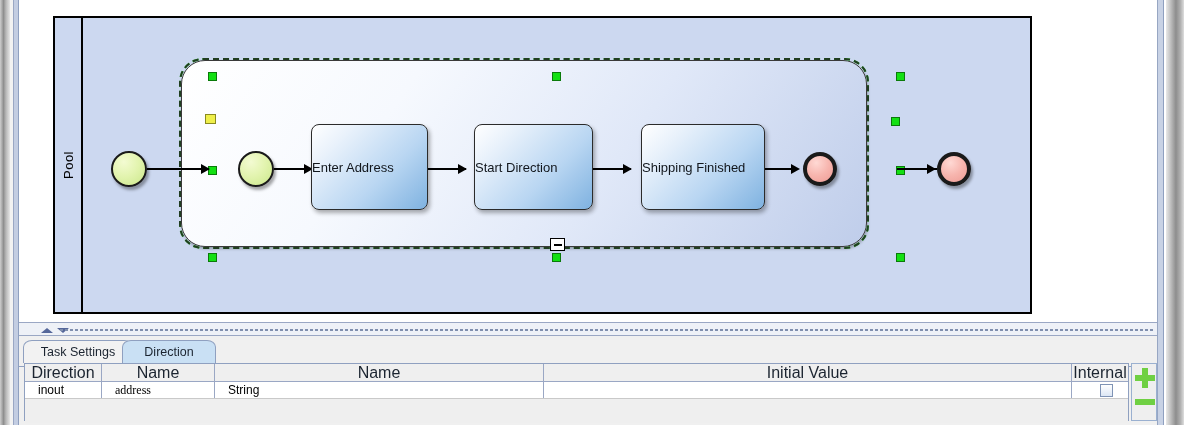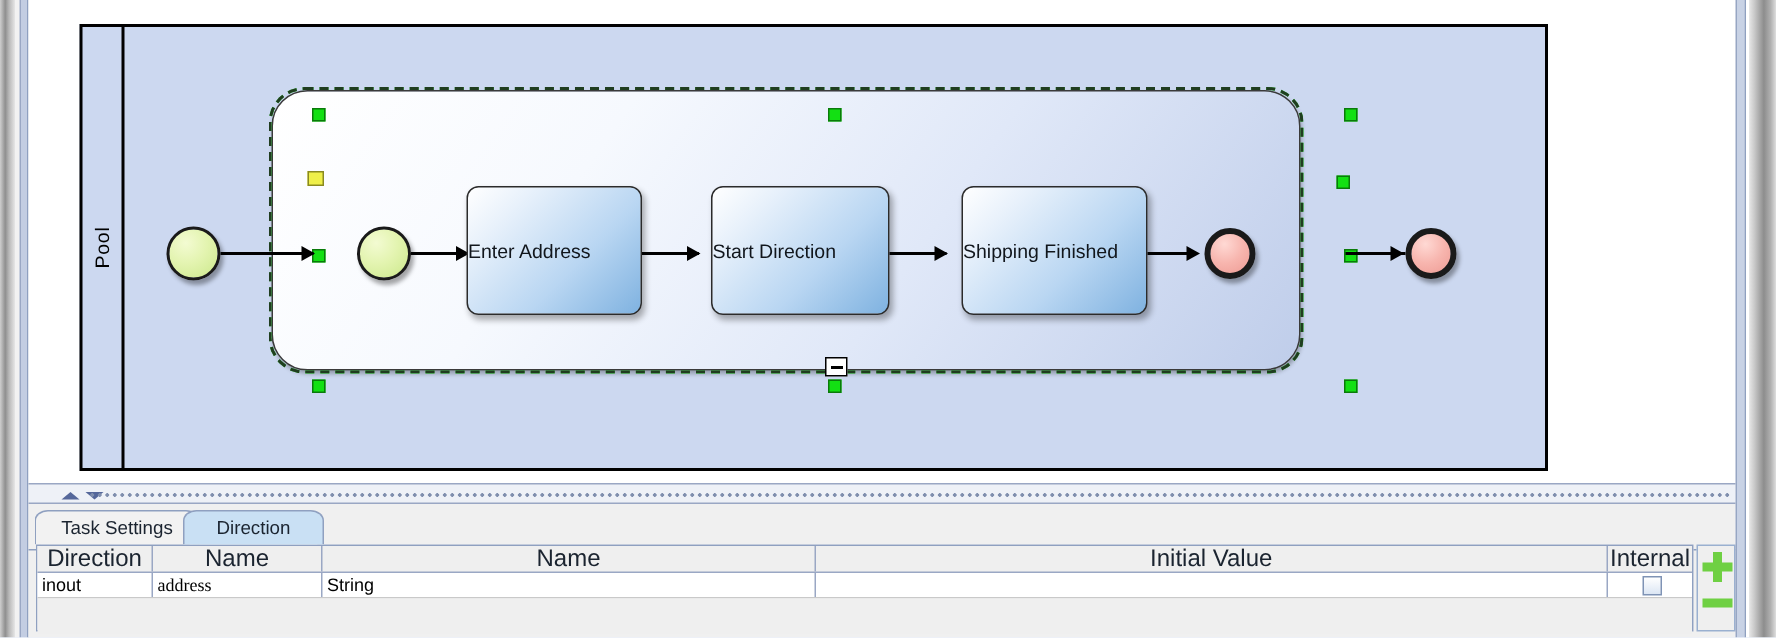--- a/index.html
+++ b/index.html
@@ -111,21 +111,21 @@
 
   
   #table{position:absolute;left:5px;top:27px;width:1105px;height:58px;
      background:#fff;border:1px solid #8fa0c0;box-sizing:border-box;}
   .thead{display:flex;height:17px;background:#efefef;border-bottom:1px solid #9aa7c4;}
   .th{border-right:1px solid #9aa7c4;box-sizing:border-box;display:flex;align-items:center;
       justify-content:center;font-size:16px;color:#1b2430;height:100%;}
   .th:last-child{border-right:none;}
   .trow{display:flex;height:16px;background:#fff;border-bottom:1px solid #c9c9c9;}
   .td{border-right:1px solid #9aa7c4;box-sizing:border-box;display:flex;align-items:center;
-      padding-left:3px;font-size:12px;color:#000;height:100%;}
+      padding-left:13px;font-size:12px;color:#000;height:100%;}
   .td:last-child{border-right:none;justify-content:center;}
   .tfill{height:24px;background:#efefef;}
   .chk{width:13px;height:13px;border:1px solid #7f93b5;box-sizing:border-box;
     background:linear-gradient(to bottom,#ffffff 0%,#dce6f4 100%);}
 
   
   #btncol{position:absolute;left:1112px;top:27px;width:26px;height:58px;background:#efefef;
      border:1px solid #9ab0d0;box-sizing:border-box;}
   .plus{position:absolute;left:3px;top:4px;width:20px;height:20px;}
   .plus:before,.plus:after{content:"";position:absolute;background:#6fd043;}

